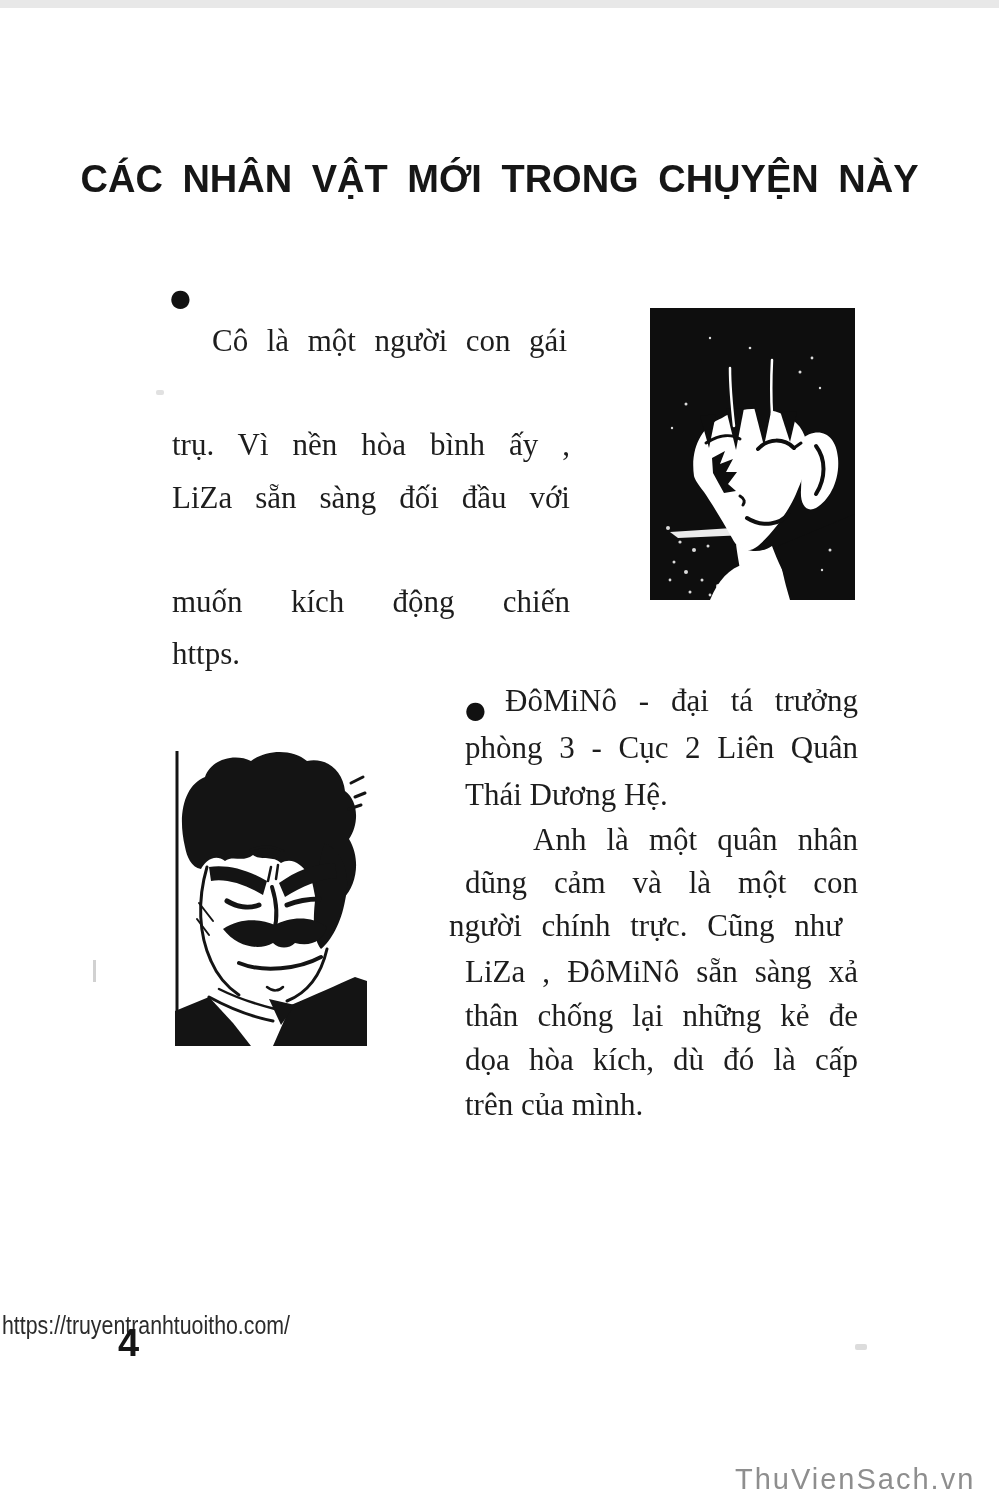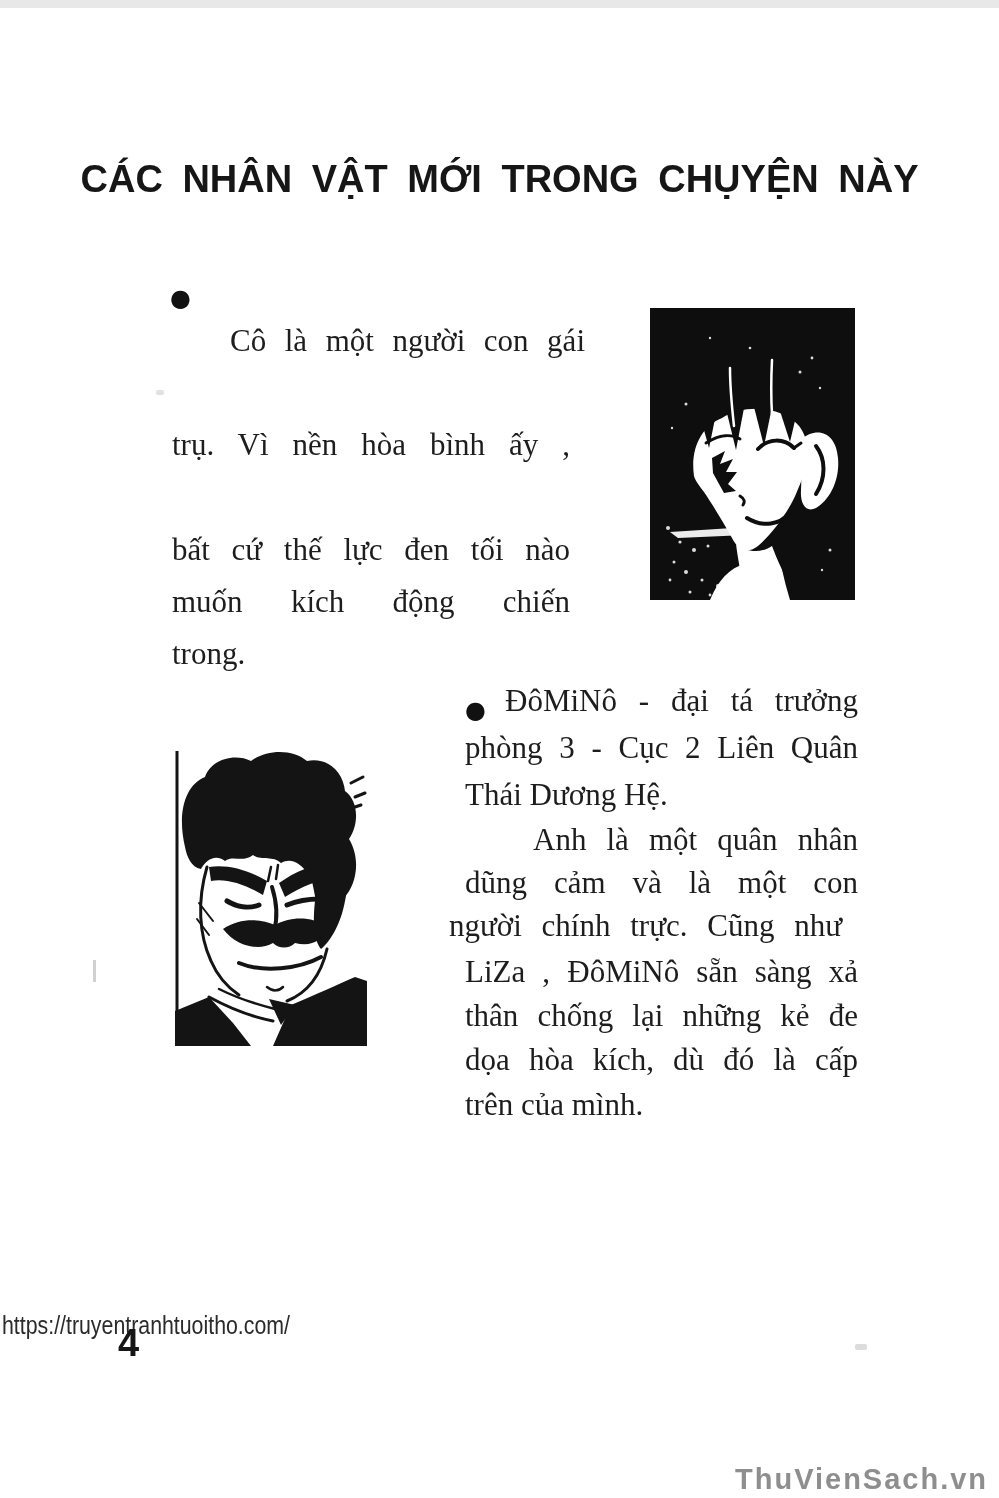--- a/index.html
+++ b/index.html
@@ -31,37 +31,37 @@
     transform:scaleX(0.82); transform-origin:left center; white-space:nowrap;
   }
   .page-num {
     position:absolute; left:118px; top:1315px;
     font-family:"Liberation Sans","DejaVu Sans",sans-serif;
     font-weight:700; font-size:38px; line-height:40px; color:#161616;
   }
   .brand {
     position:absolute; left:735px; top:1455px;
     font-family:"Liberation Sans","DejaVu Sans",sans-serif;
-    font-size:29px; line-height:32px; letter-spacing:2px; color:#8e8e8e;font-weight:bold;
+    font-size:29px; line-height:32px; letter-spacing:2px; color:#8e8e8e;
   }
   .artifact { position:absolute; background:#9a9a9a; }
 </style>
 </head>
 <body>
 
 <div class="page">
 
   <h1 class="title">CÁC NHÂN VẬT MỚI TRONG CHỤYỆN NÀY</h1>
 
   <span class="bullet" style="left:170px;top:278px">●</span>
-  <div class="line just" style="left:230px;top:313px;width:355px">Cô là một người con gái</div>
+  <div class="line just" style="left:212px;top:313px;width:355px">Cô là một người con gái</div>
   <div class="line just" style="left:172px;top:417px;width:398px">trụ. Vì nền hòa bình ấy ,</div>
-  <div class="line just" style="left:172px;top:522px;width:398px">bất cứ thế lực đen tối nào</div>
+  <div class="line just" style="left:172px;top:470px;width:398px">LiZa sẵn sàng đối đầu với</div>
   <div class="line just" style="left:172px;top:574px;width:398px">muốn kích động chiến</div>
-  <div class="line" style="left:172px;top:626px">trong.</div>
+  <div class="line" style="left:172px;top:626px">https.</div>
 
   <div class="portrait" style="left:650px;top:300px;width:205px;height:292px">
     <svg width="205" height="292" viewBox="0 0 205 292" xmlns="http://www.w3.org/2000/svg">
       <rect width="205" height="292" fill="#0e0e0e"></rect>
 
       <path d="M44,168 C40,140 52,118 72,110 C90,99 118,97 138,109 C151,116 157,128 157,142
                C158,158 152,172 146,186 C138,204 124,224 108,238 C98,246 88,242 82,230
                C72,212 62,196 54,184 C48,176 45,172 44,168 Z" fill="#ffffff"></path>
 
       <path d="M86,236 C96,244 110,246 122,238 C127,252 135,268 147,292 L96,292 C92,272 88,252 86,236 Z" fill="#ffffff"></path>

